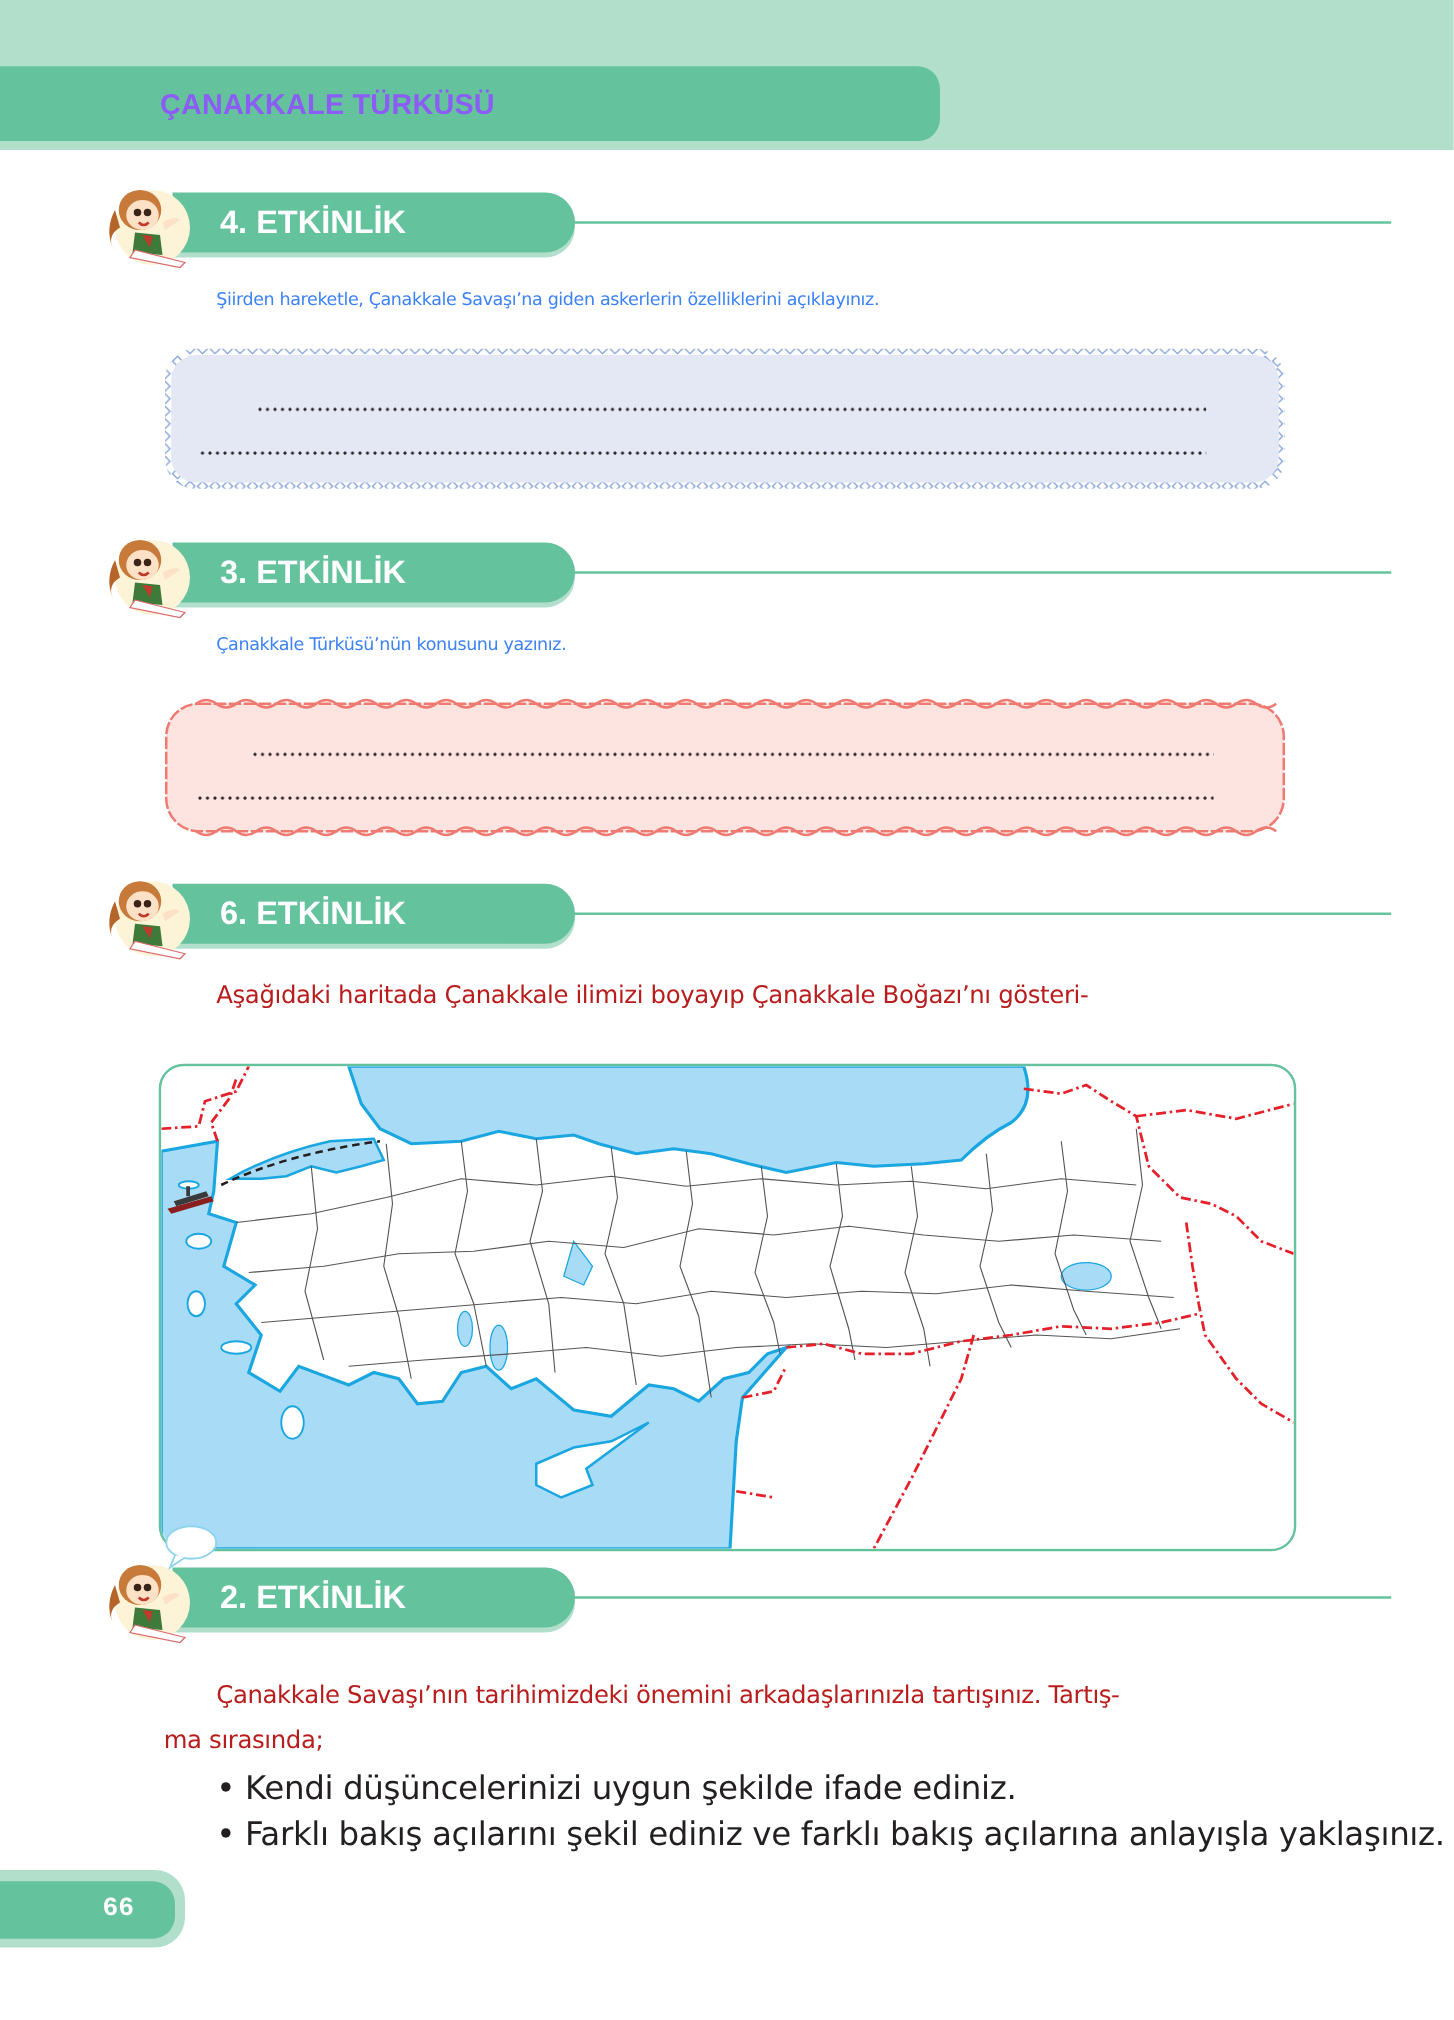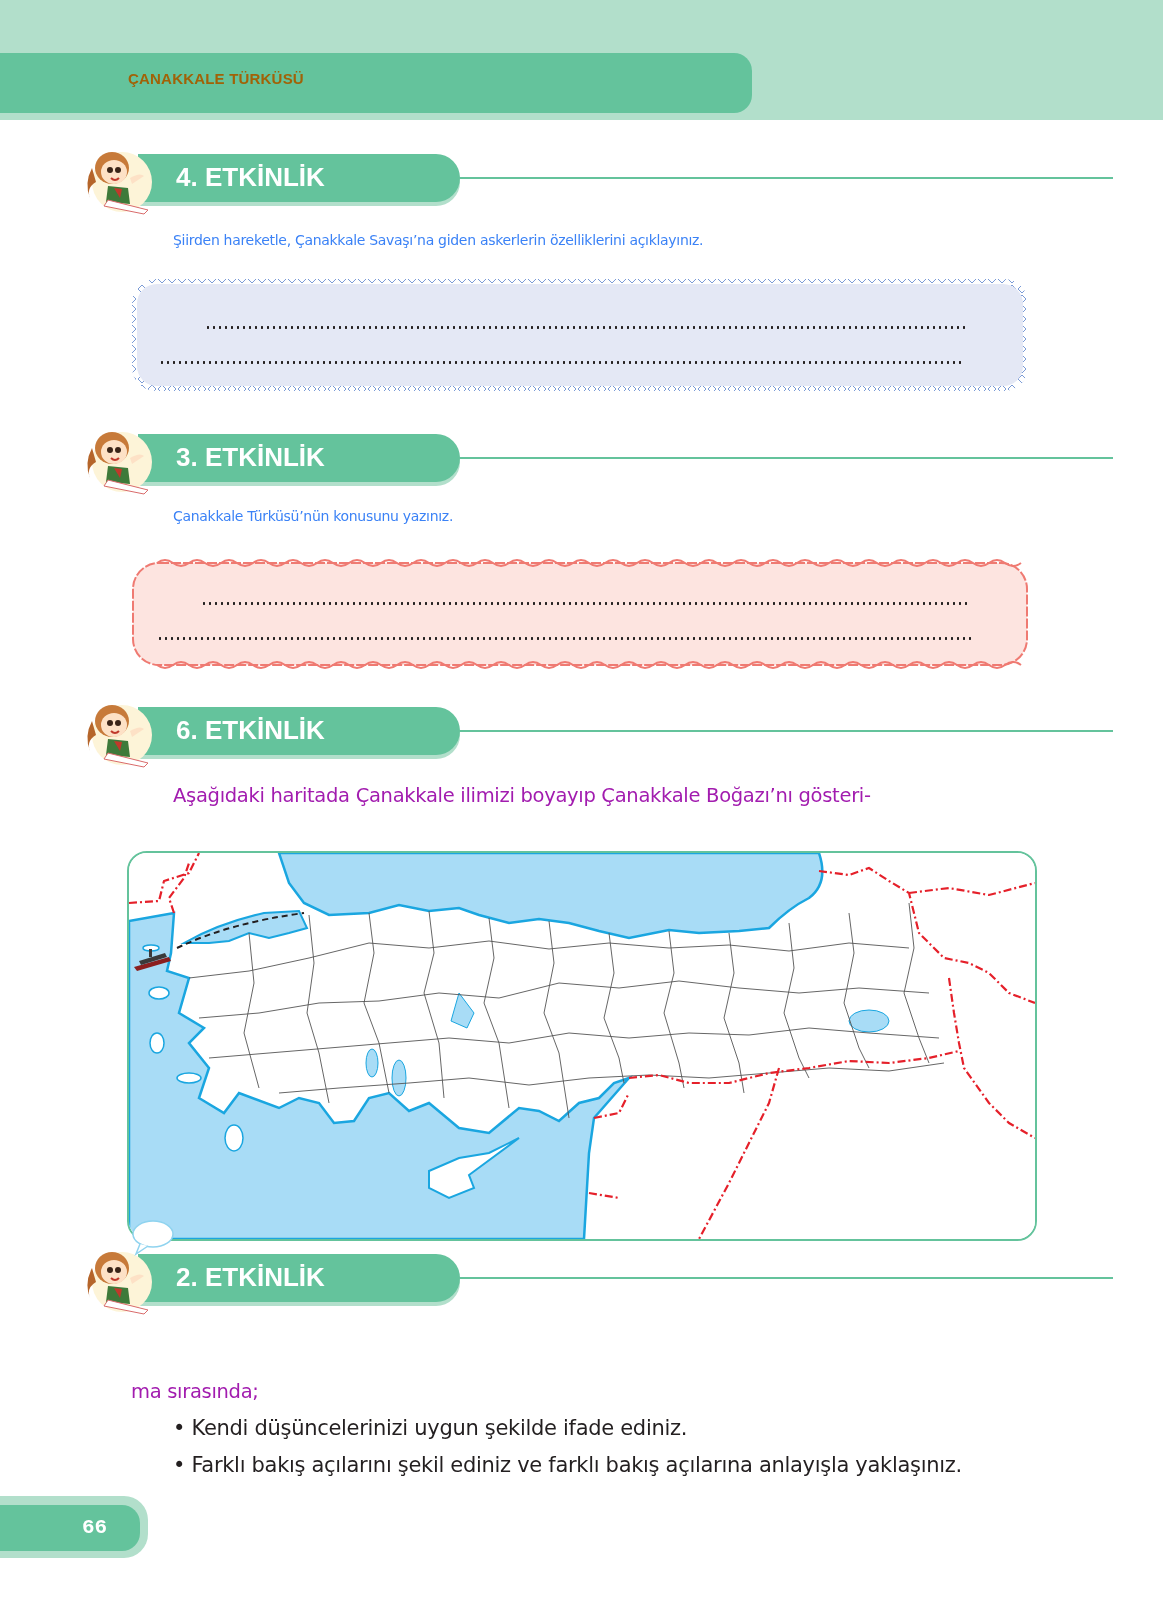--- a/index.html
+++ b/index.html
@@ -1,37 +1,37 @@
 <!DOCTYPE html>
 <html><head>
 <meta charset="utf-8">
 <style>
   html, body { margin: 0; padding: 0; }
   body { width: 1163px; height: 1616px; position: relative; background: #ffffff; font-family: "DejaVu Sans", sans-serif; overflow: hidden; }
   .topband { position: absolute; left: 0; top: 0; width: 1163px; height: 120px; background: #b2dfcb; }
   .titlebar { position: absolute; left: 0; top: 53px; width: 752px; height: 60px; background: #64c39c; border-radius: 0 18px 18px 0; }
   .titlebar-under { position: absolute; left: 0; top: 113px; width: 752px; height: 7px; background: #b2dfcb; }
-  .page-title { position: absolute; left: 128px; top: 70px; color: #a16207; font-family: "Liberation Sans", sans-serif; font-weight: bold; font-size: 15px; letter-spacing: 0.2px; }
+  .page-title { position: absolute; left: 128px; top: 70px; color: #8b5cf6; font-family: "Liberation Sans", sans-serif; font-weight: bold; font-size: 23px; letter-spacing: 0.2px; }
 
   .act { position: absolute; left: 78px; width: 960px; height: 60px; }
   .act .line { position: absolute; left: 380px; top: 27px; width: 655px; height: 2px; background: #64c39c; }
   .act .pill { position: absolute; left: 60px; top: 4px; width: 322px; height: 48px; background: #64c39c; border-radius: 0 26px 26px 0; box-shadow: 0 4px 0 #b2dfcb; }
   .act .pill-label { position: absolute; left: 98px; top: 12px; color: #ffffff; font-family: "Liberation Sans", sans-serif; font-weight: bold; font-size: 26px; }
   .act .mascot { position: absolute; left: 0; top: -12px; width: 88px; height: 80px; }
 
   .prompt { position: absolute; left: 173px; font-family: "DejaVu Sans", sans-serif; font-size: 14px; color: #3b82f6; letter-spacing: -0.3px; }
-  .para { position: absolute; left: 131px; width: 905px; font-family: "DejaVu Sans", sans-serif; font-size: 19.5px; color: #a21caf; line-height: 36px; letter-spacing: -0.3px; text-align: justify; }
+  .para { position: absolute; left: 131px; width: 905px; font-family: "DejaVu Sans", sans-serif; font-size: 19.5px; color: #b91c1c; line-height: 36px; letter-spacing: -0.3px; text-align: justify; }
   .para .ind { display: inline-block; width: 42px; }
 
   .box { position: absolute; }
   .dots { position: absolute; height: 3px; background-image: radial-gradient(circle, #231f20 1.1px, transparent 1.3px); background-size: 6px 3px; background-repeat: repeat-x; }
 
   .mapframe { position: absolute; left: 127px; top: 851px; width: 906px; height: 386px; border: 2px solid #64c39c; border-radius: 20px; overflow: hidden; background: #ffffff; }
 
-  .bullet { position: absolute; left: 173px; font-family: "DejaVu Sans", sans-serif; font-size: 21px; color: #231f20; letter-spacing: -0.3px; }
+  .bullet { position: absolute; left: 173px; font-family: "DejaVu Sans", sans-serif; font-size: 26px; color: #231f20; letter-spacing: -0.3px; }
 
   .pagenum-wrap { position: absolute; left: 0; top: 1496px; width: 148px; height: 62px; background: #b2dfcb; border-radius: 0 24px 24px 0; }
   .pagenum { position: absolute; left: 0; top: 1505px; width: 140px; height: 46px; background: #64c39c; border-radius: 0 18px 18px 0; }
   .pagenum-label { position: absolute; left: 82px; top: 1516px; color: #ffffff; font-family: Liberation Mono, monospace; font-weight: bold; font-size: 21px; }
 </style>
 </head>
 <body>
 
 <div class="topband"></div>
 <div class="titlebar"></div>
@@ -183,21 +183,21 @@
   <div class="pill-label">2. ETKİNLİK</div>
   <svg class="mascot">
       <use href="#girl"></use>
     </svg>
   <svg style="position:absolute; left:52px; top:-32px; width:46px; height:38px;">
     <ellipse cx="23" cy="16" rx="20" ry="13" fill="#ffffff" stroke="#8fd3ef" stroke-width="1.5"></ellipse>
     <path d="M10 26 L6 36 L18 28" fill="#ffffff" stroke="#8fd3ef" stroke-width="1.5"></path>
   </svg>
 </div>
 <div class="para" style="top:1338px;">
-  <span class="ind"></span><br>
+  <span class="ind"></span><span>Çanakkale Savaşı’nın tarihimizdeki önemini arkadaşlarınızla tartışınız. Tartış-</span><br>
   <span>ma sırasında;</span>
 </div>
 <div class="bullet" style="top:1416px;">
   <span>•</span>
   <span>Kendi düşüncelerinizi uygun şekilde ifade ediniz.</span>
 </div>
 <div class="bullet" style="top:1453px;">
   <span>•</span>
   <span>Farklı bakış açılarını şekil ediniz ve farklı bakış açılarına anlayışla yaklaşınız.</span>
 </div>

